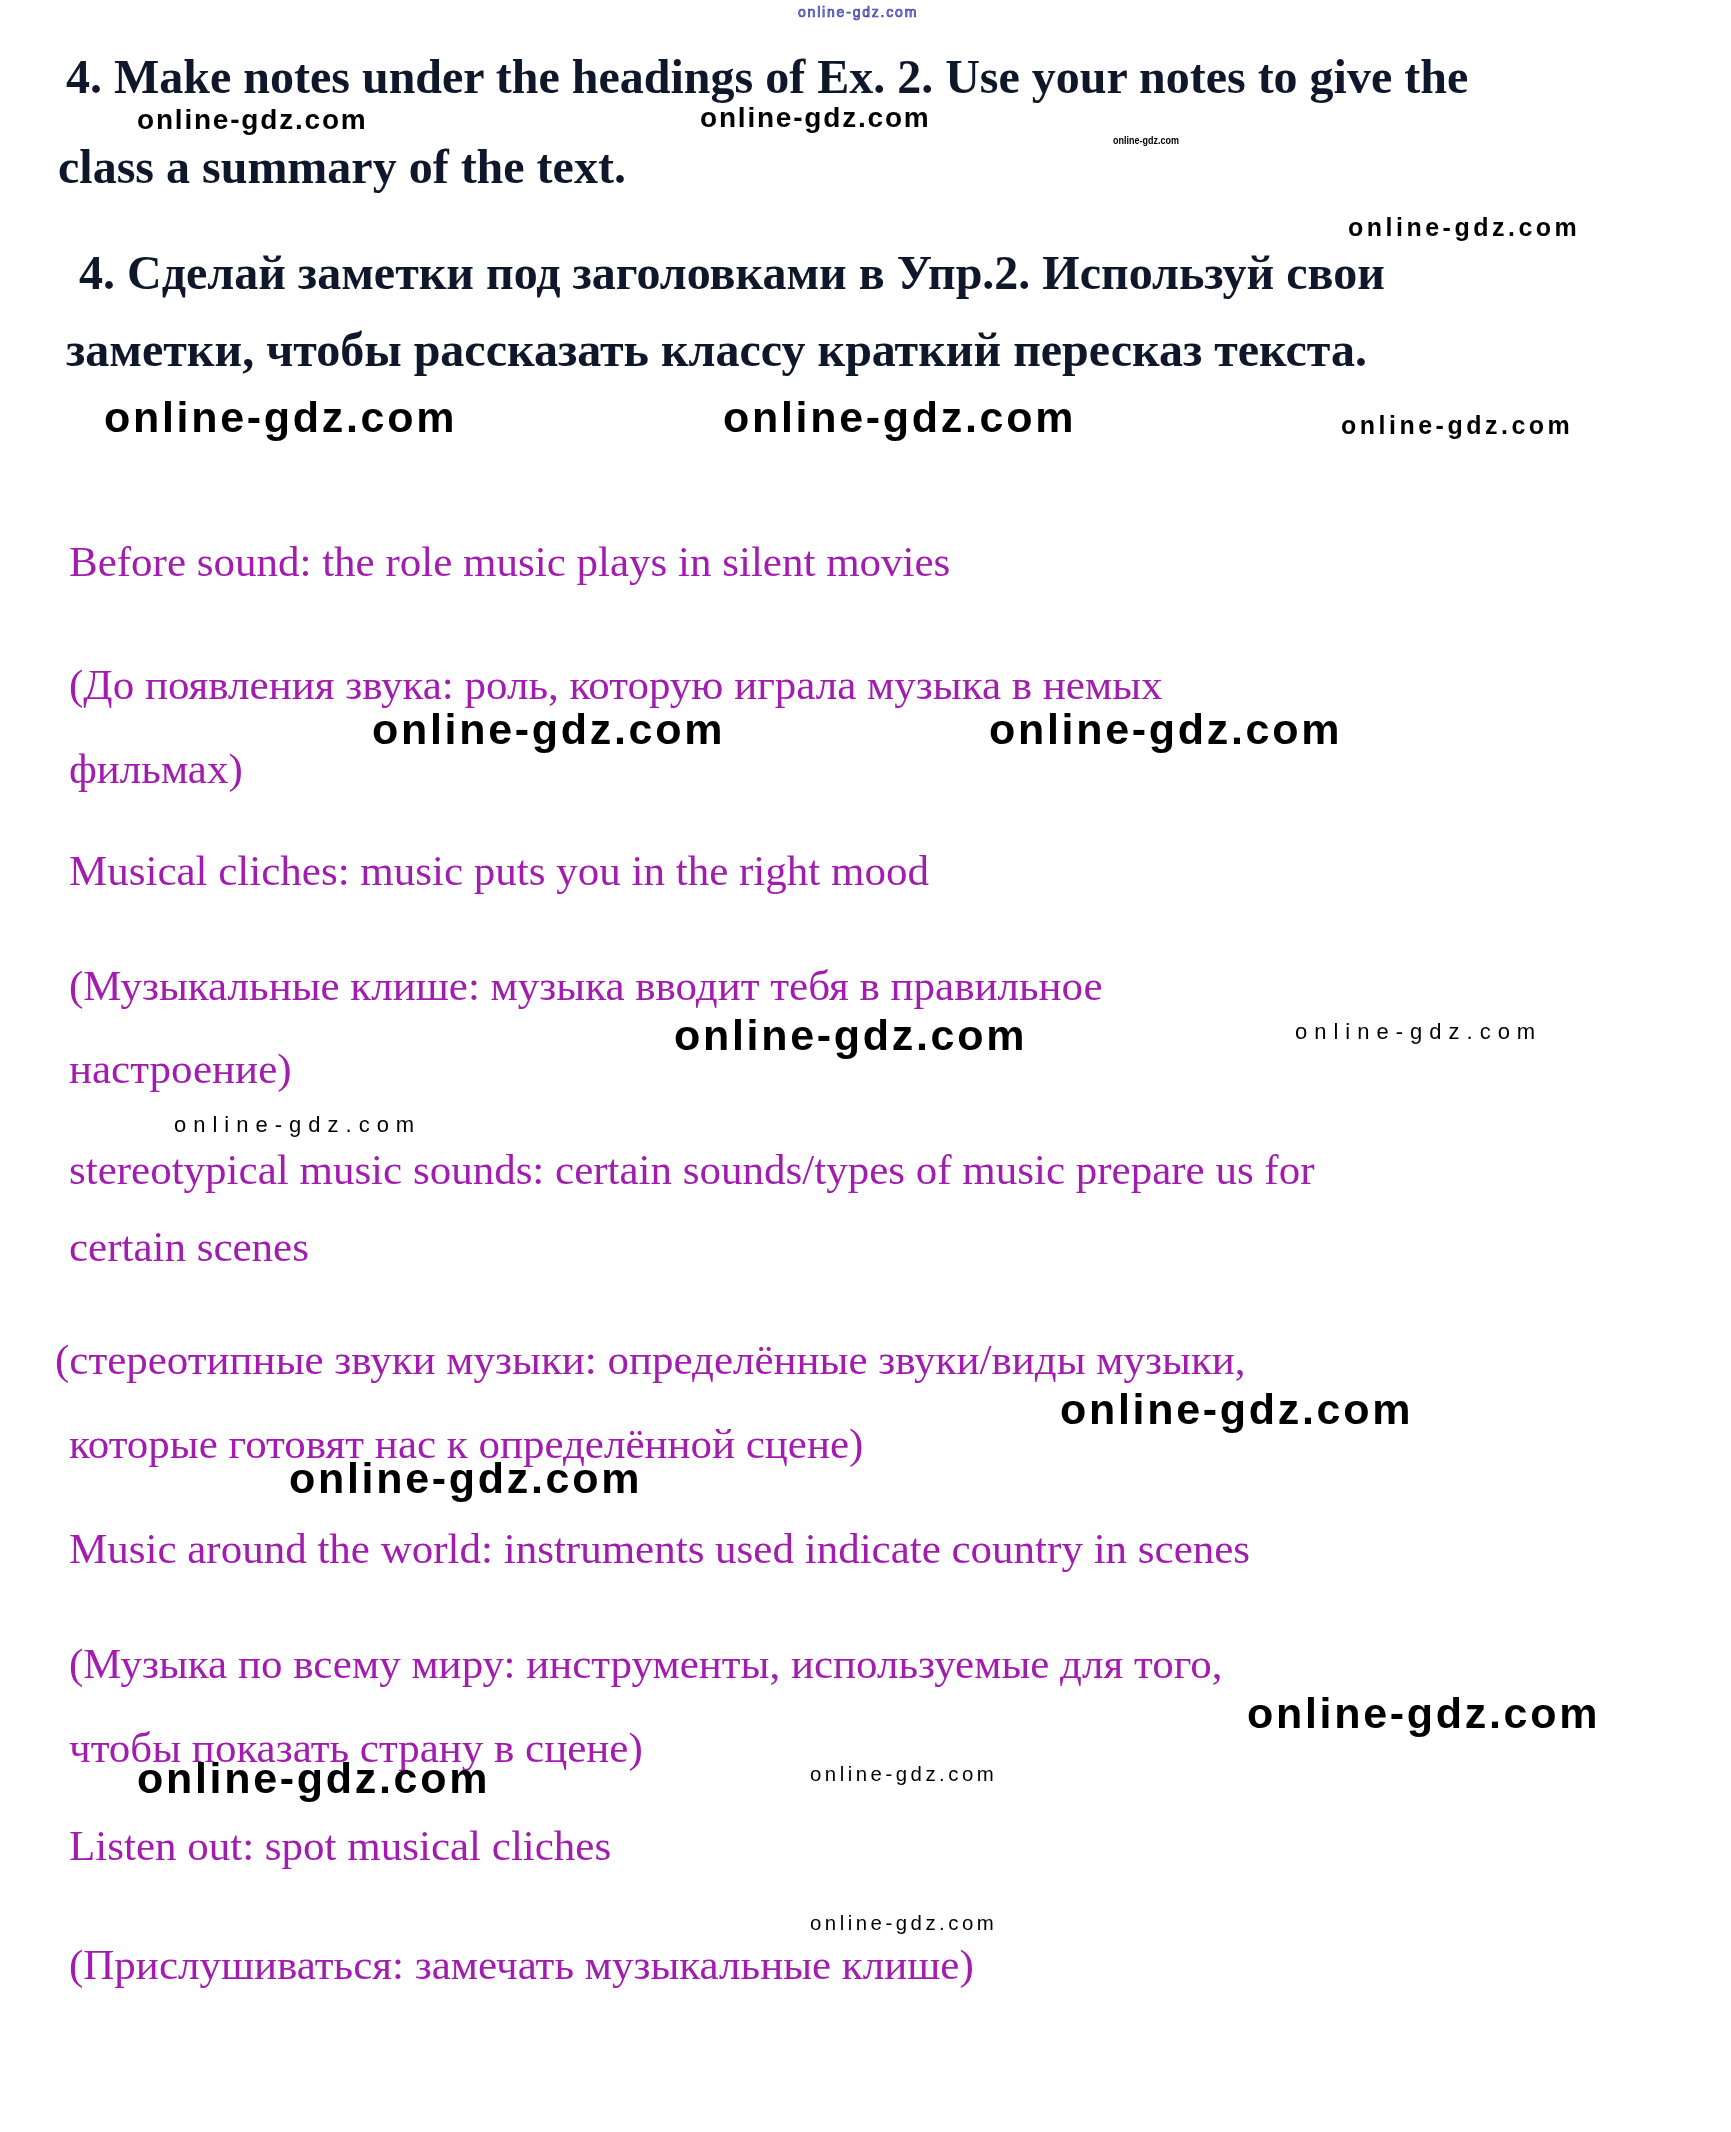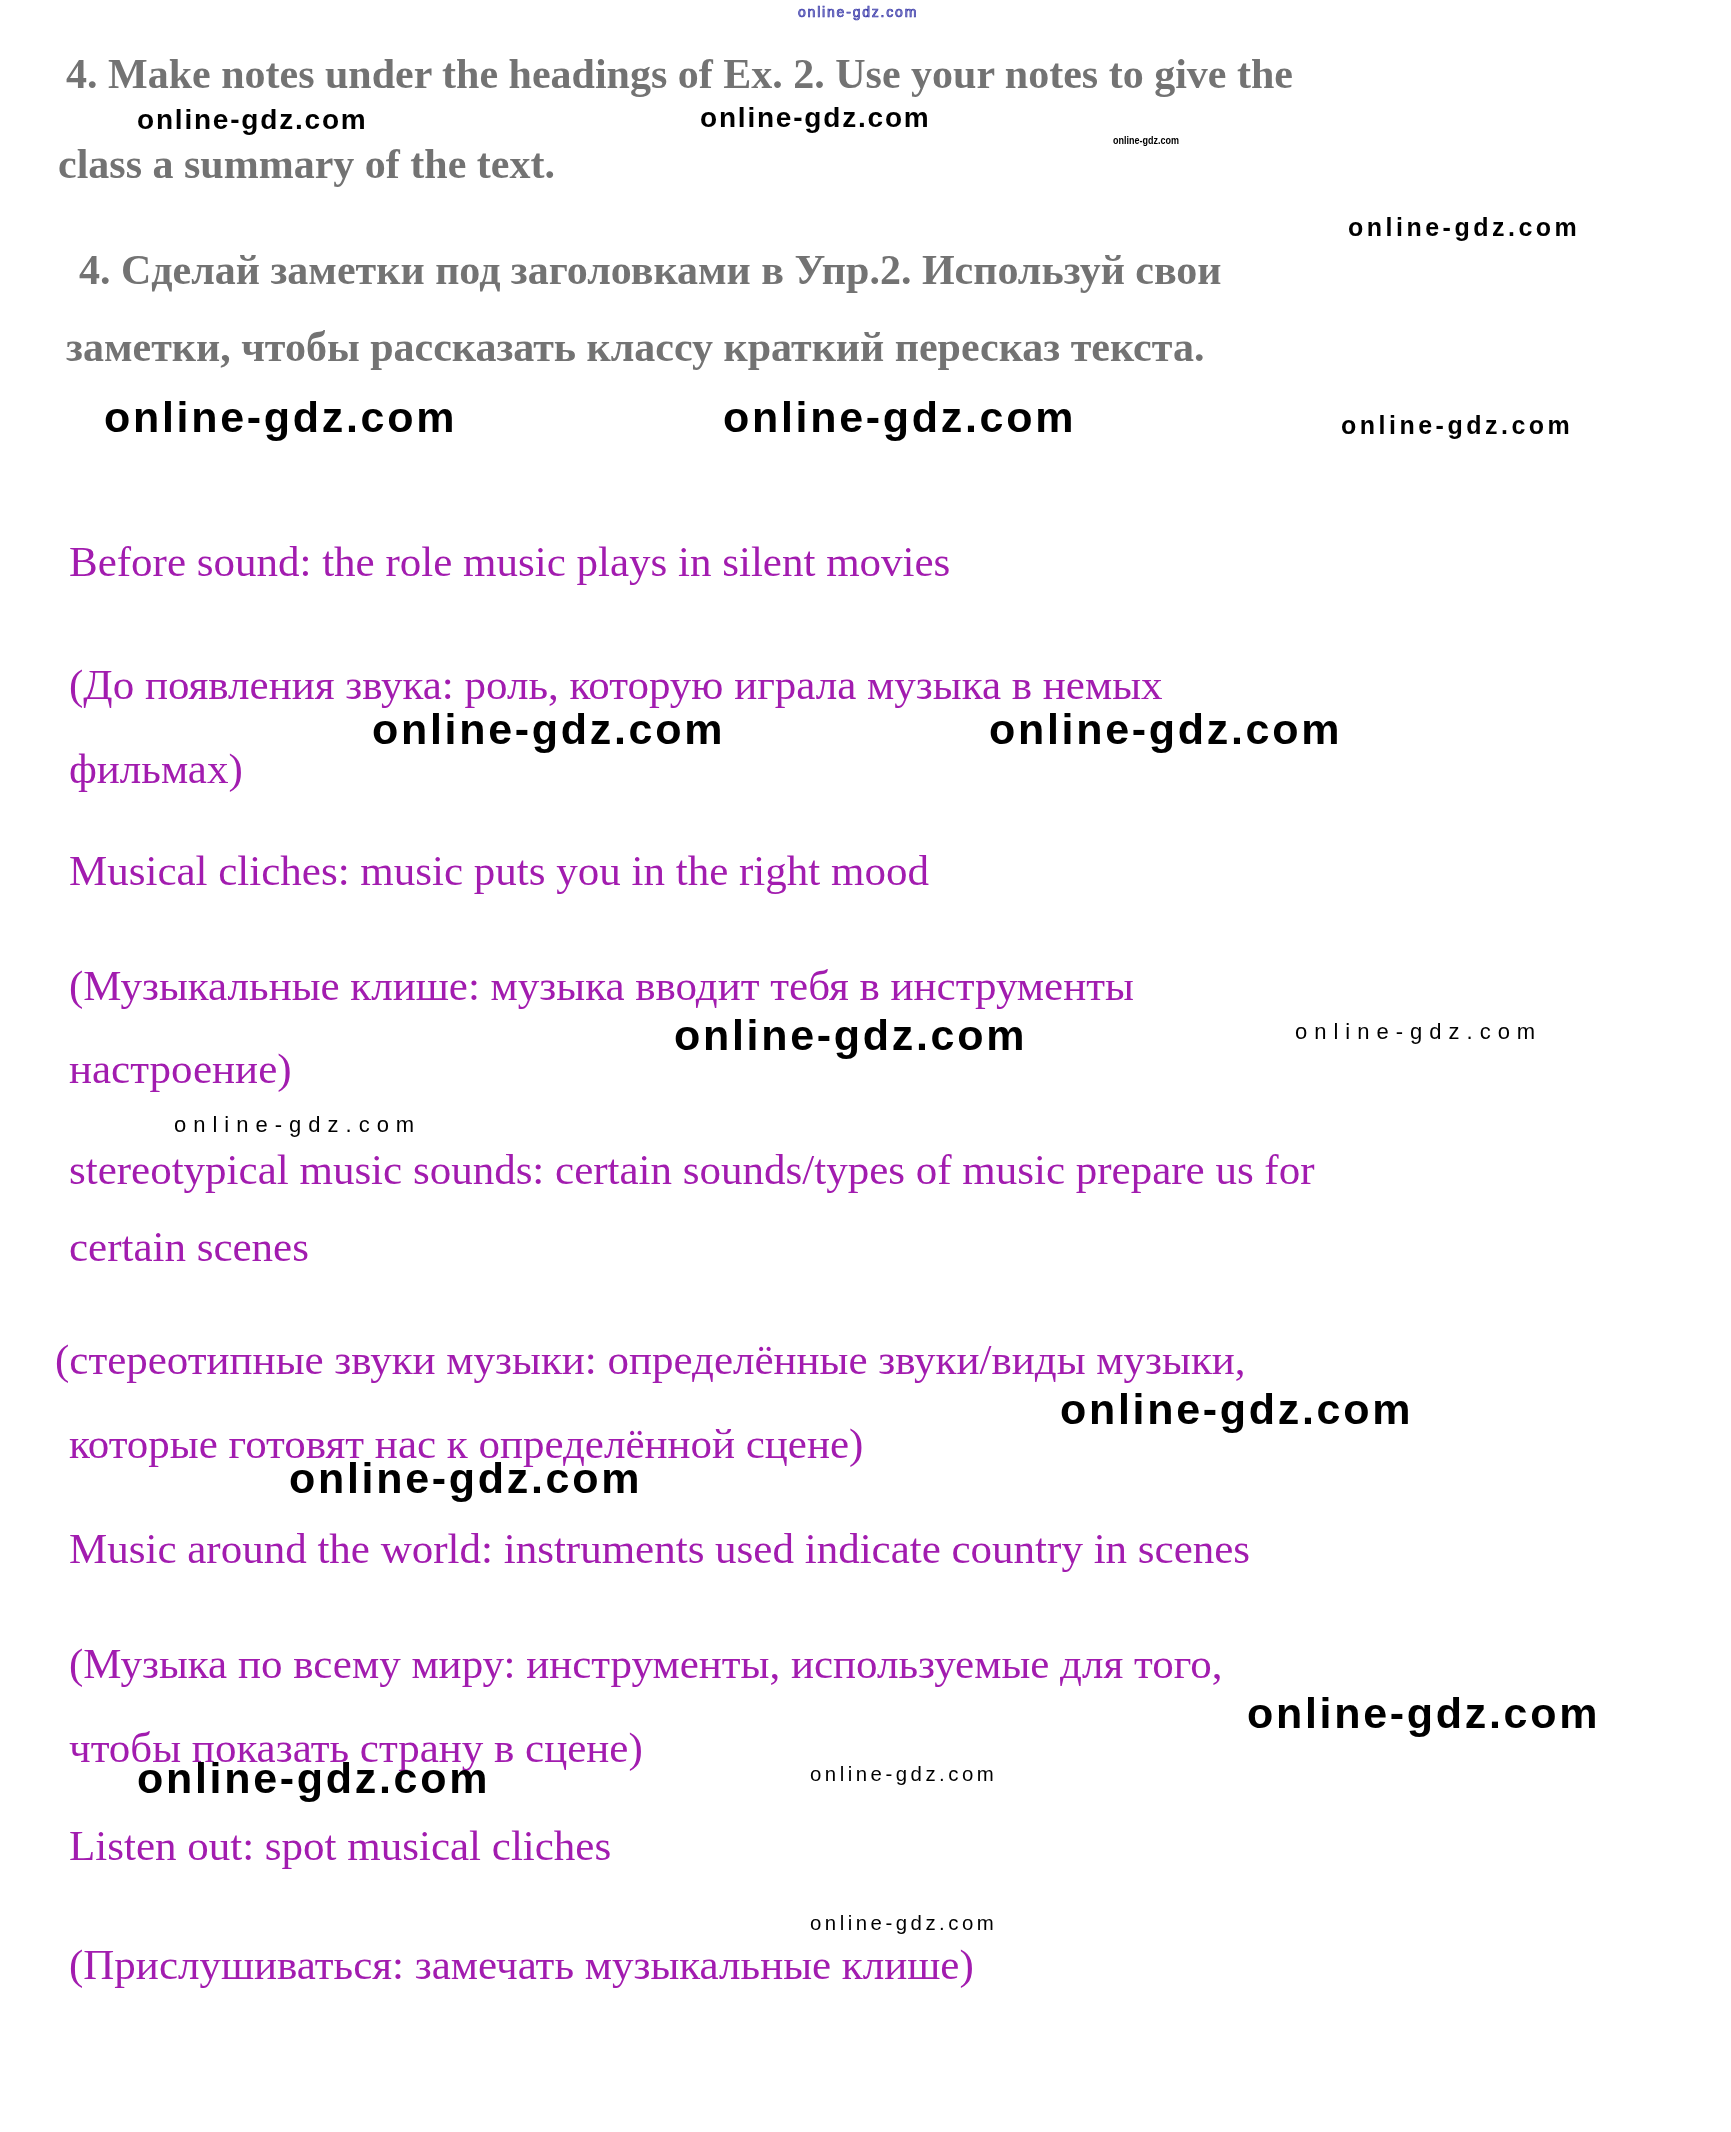--- a/index.html
+++ b/index.html
@@ -14,22 +14,22 @@
   .line {
     position: absolute;
     white-space: nowrap;
     font-family: "Liberation Serif", serif;
     font-size: 43px;
     line-height: 1.1;
     color: #a21caf;
   }
   .line.bold {
     font-weight: bold;
-    font-size: 42px;
-    color: #737373;
+    font-size: 48px;
+    color: #0f172a;
   }
   .wm {
     position: absolute;
     white-space: nowrap;
     font-family: "Liberation Sans", sans-serif;
     color: #000000;
     transform-origin: 0 0;
     line-height: 1;
   }
   .wm-big  { font-size: 43px; font-weight: 700; letter-spacing: 2.7px; }
@@ -52,21 +52,21 @@
   <div class="line bold" style="left:66px; top:51px;">4. Make notes under the headings of Ex. 2. Use your notes to give the</div>
   <div class="line bold" style="left:58px; top:141px;">class a summary of the text.</div>
   <div class="line bold" style="left:66px; top:247px;margin-left:13px;">4. Сделай заметки под заголовками в Упр.2. Используй свои</div>
   <div class="line bold" style="left:66px; top:324px;">заметки, чтобы рассказать классу краткий пересказ текста.</div>
 
   <div class="line" style="left:69px; top:538px;">Before sound: the role music plays in silent movies</div>
   <div class="line" style="left:69px; top:661px;">(До появления звука: роль, которую играла музыка в немых</div>
   <div class="line" style="left:69px; top:745px;">фильмах)</div>
 
   <div class="line" style="left:69px; top:847px;">Musical cliches: music puts you in the right mood</div>
-  <div class="line" style="left:69px; top:962px;">(Музыкальные клише: музыка вводит тебя в инструменты</div>
+  <div class="line" style="left:69px; top:962px;">(Музыкальные клише: музыка вводит тебя в правильное</div>
   <div class="line" style="left:69px; top:1045px;">настроение)</div>
 
   <div class="line" style="left:69px; top:1146px;">stereotypical music sounds: certain sounds/types of music prepare us for</div>
   <div class="line" style="left:69px; top:1223px;">certain scenes</div>
   <div class="line" style="left:55px; top:1336px;">(стереотипные звуки музыки: определённые звуки/виды музыки,</div>
   <div class="line" style="left:69px; top:1420px;">которые готовят нас к определённой сцене)</div>
 
   <div class="line" style="left:69px; top:1525px;">Music around the world: instruments used indicate country in scenes</div>
   <div class="line" style="left:69px; top:1640px;">(Музыка по всему миру: инструменты, используемые для того,</div>
   <div class="line" style="left:69px; top:1724px;">чтобы показать страну в сцене)</div>

